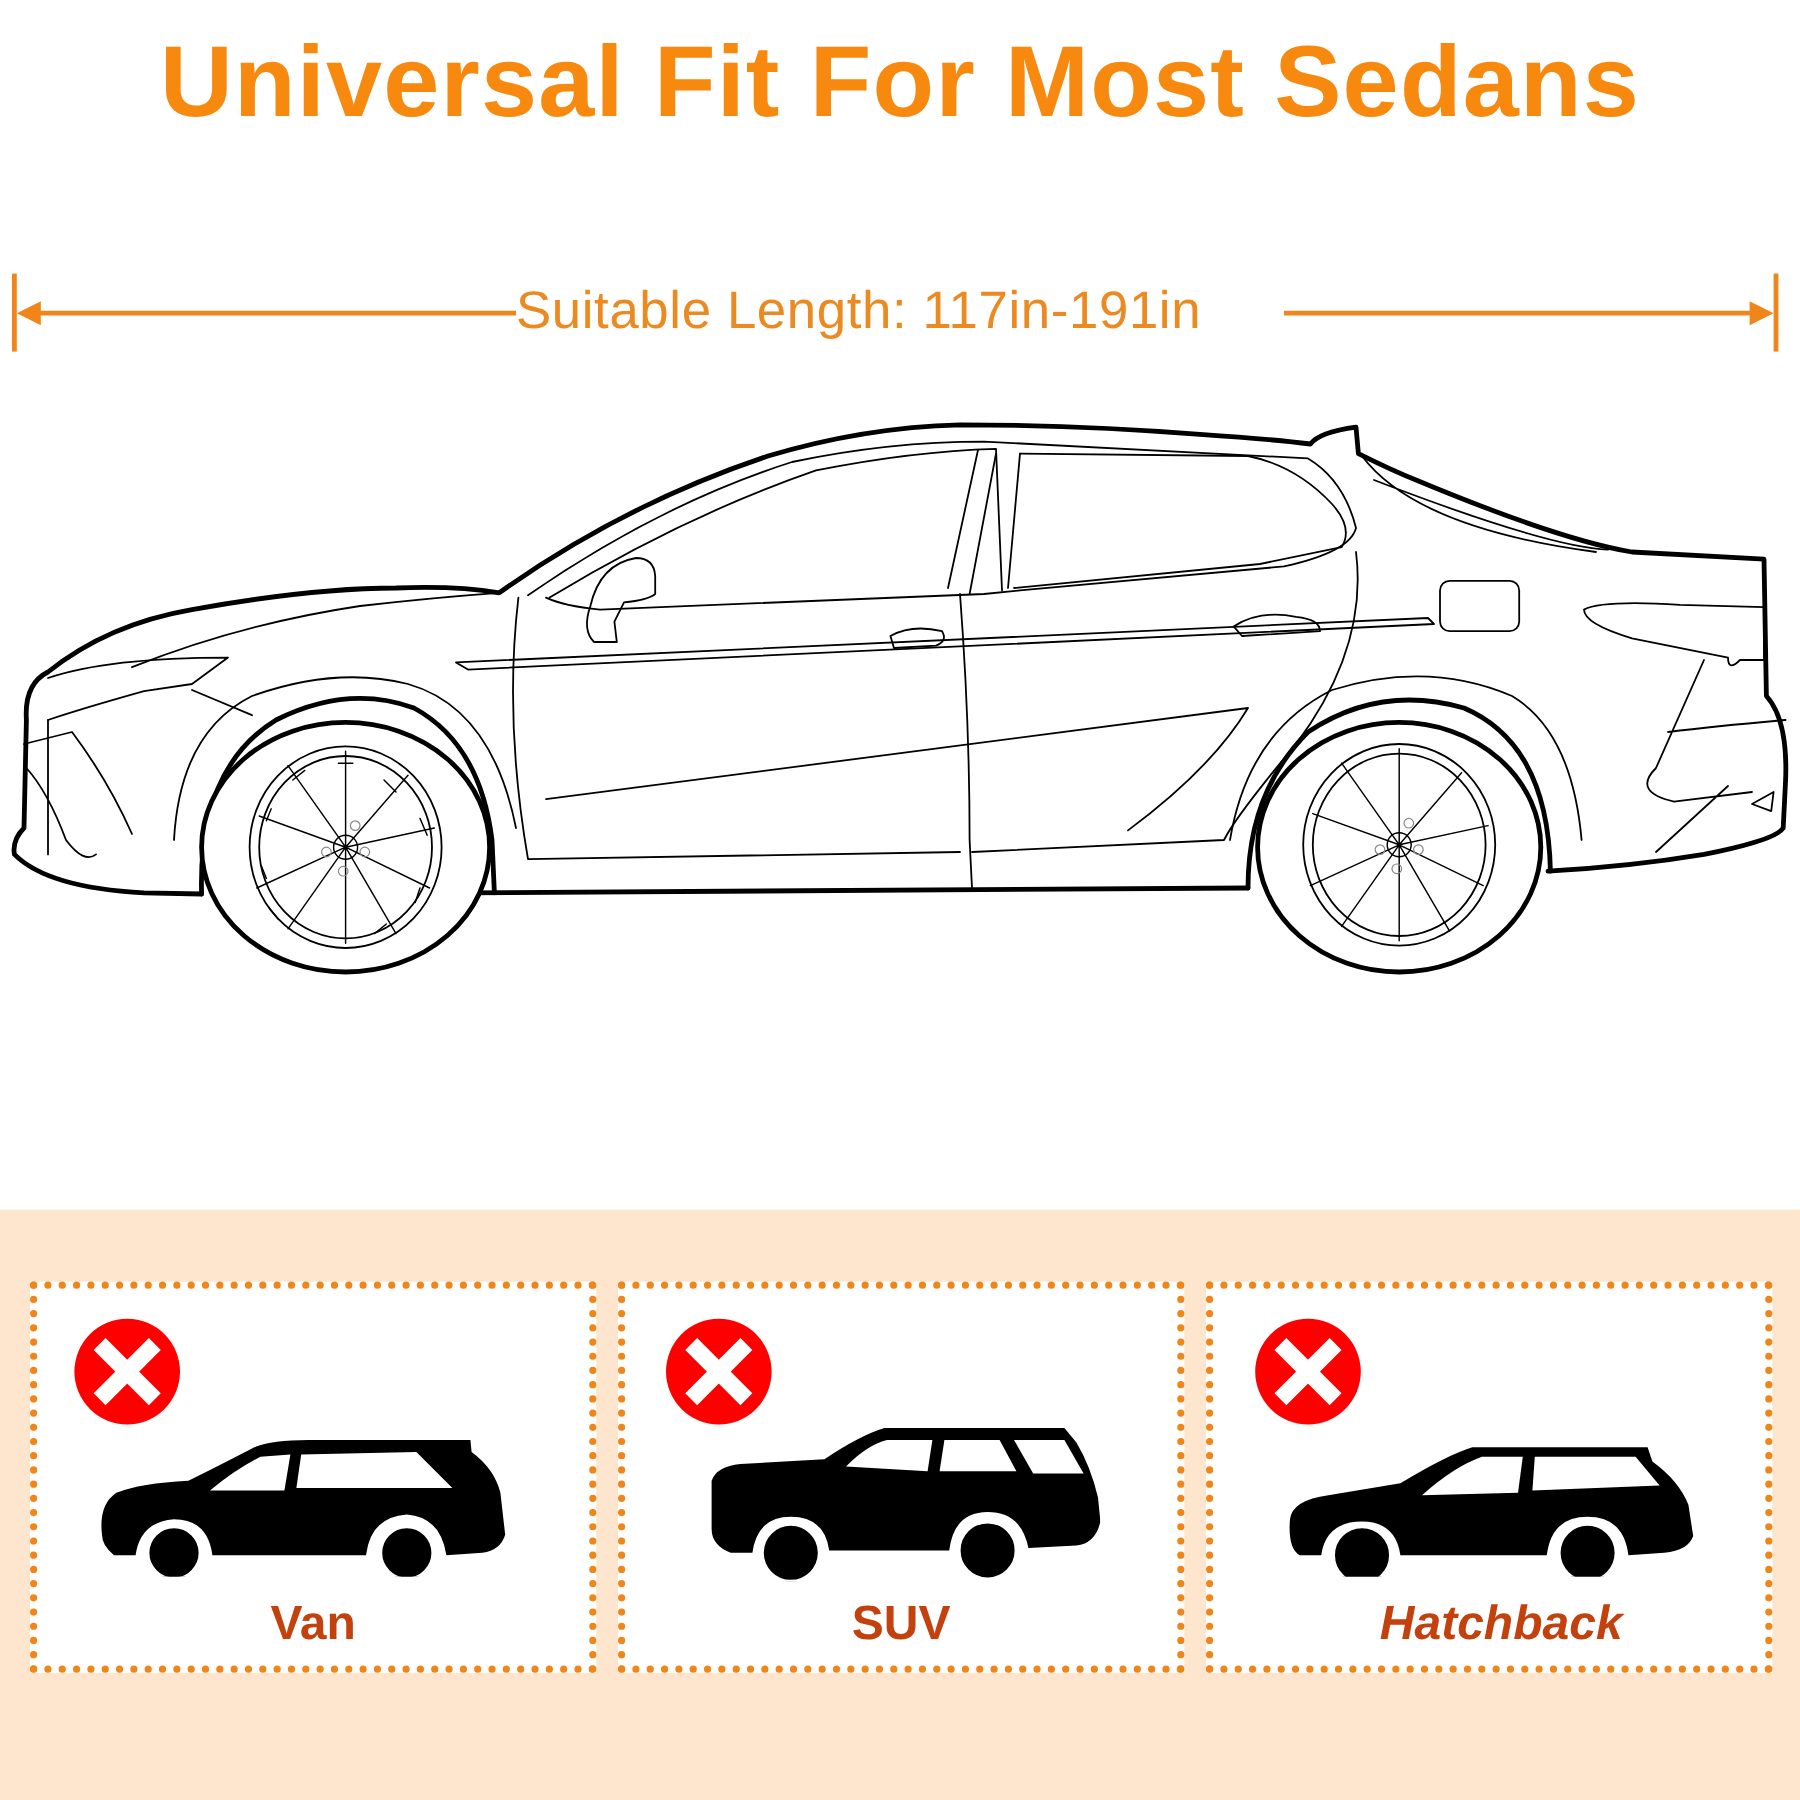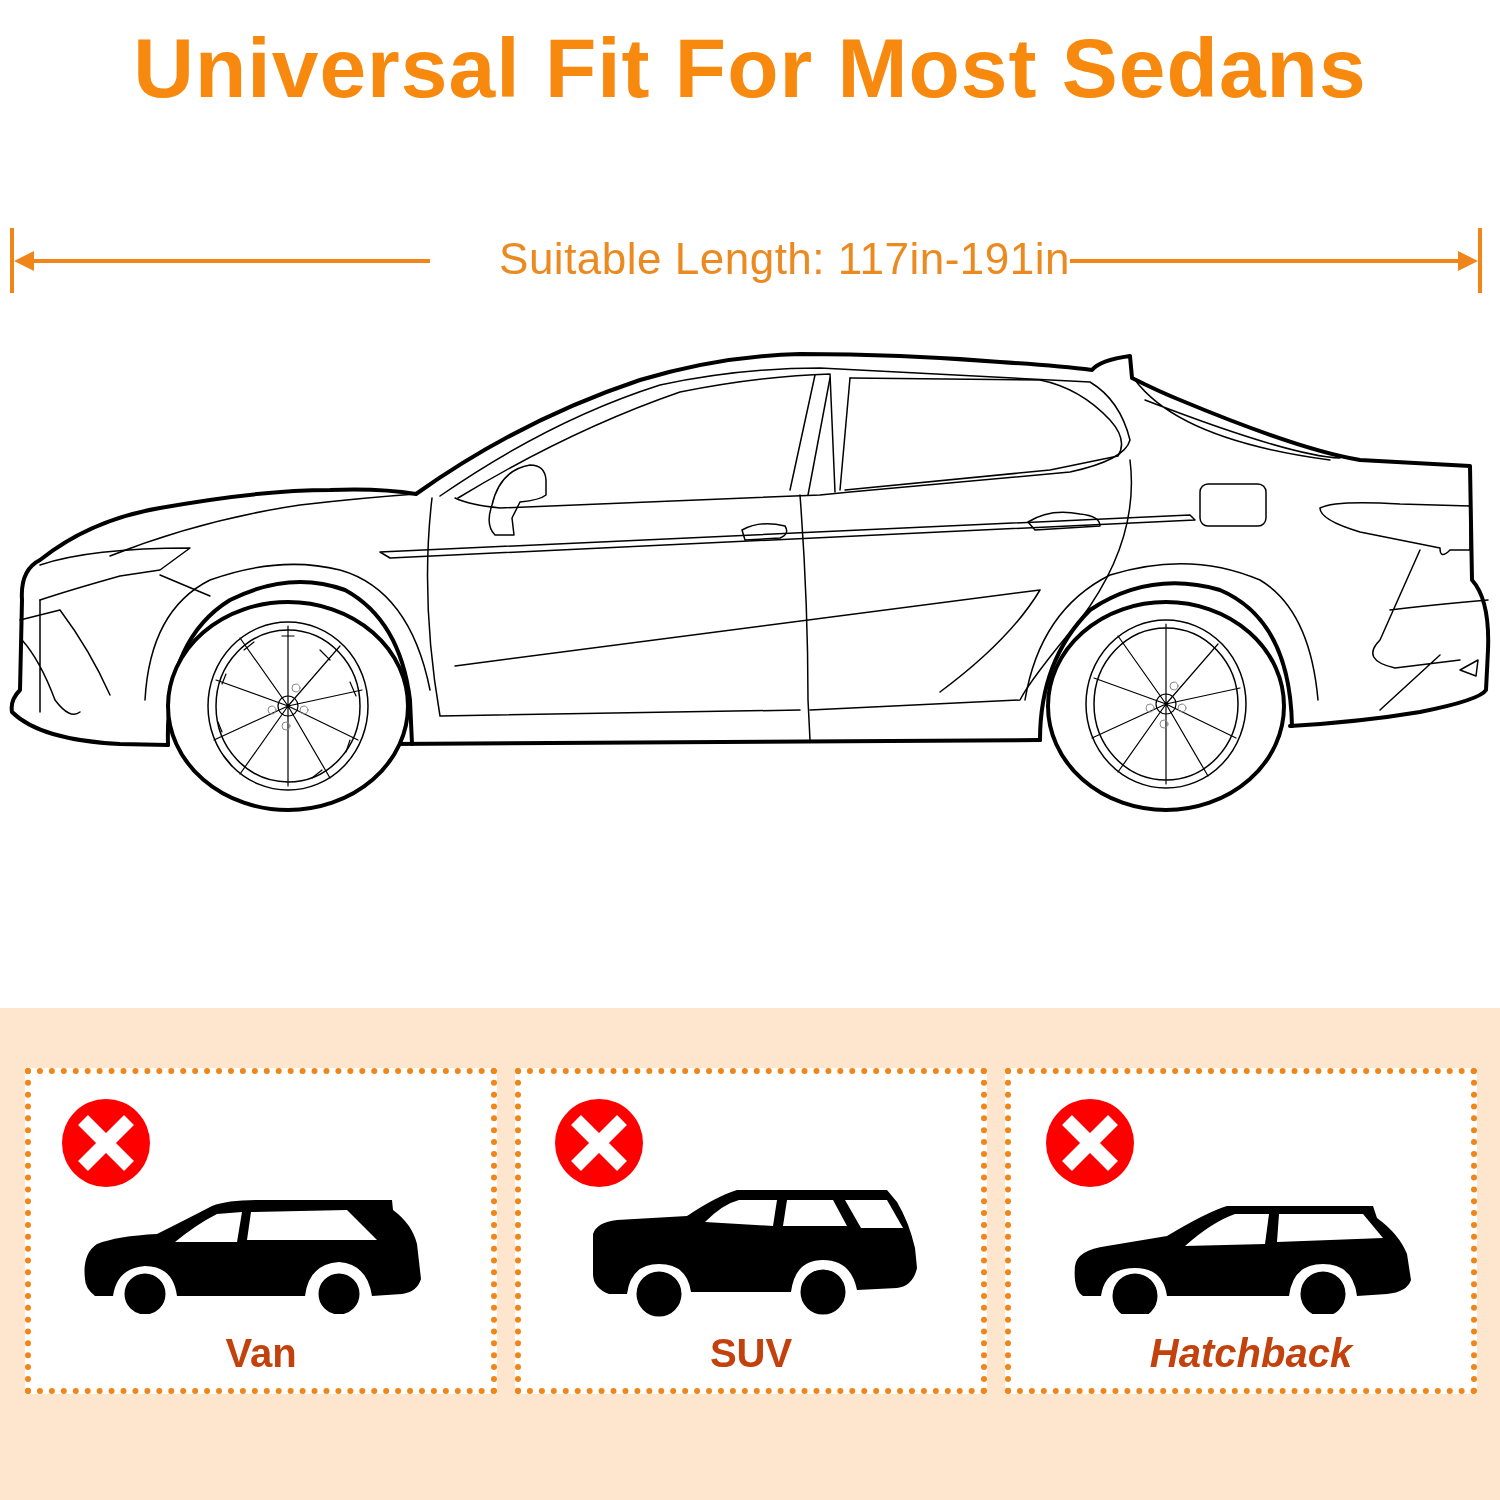--- a/index.html
+++ b/index.html
@@ -1,21 +1,21 @@
 <!DOCTYPE html>
 <html><head>
 <meta charset="utf-8">
 <style>
   html, body { margin:0; padding:0; }
   body { width:1500px; height:1500px; background:#ffffff; position:relative; overflow:hidden;
          font-family:"Liberation Sans", "DejaVu Sans", sans-serif; }
   .title { position:absolute; left:0; top:18px; width:1500px; text-align:center;
            font-size:84px; font-weight:bold; color:#f7890f; letter-spacing:1px; line-height:100px; }
   .dim { position:absolute; left:0; top:225px; width:1500px; height:70px; }
-  .dim-label { position:absolute; left:430px; top:234px; width:640px; text-align:right;
+  .dim-label { position:absolute; left:430px; top:234px; width:640px; text-align:left;
                font-size:44px; color:#ec8a22; background:#ffffff; line-height:50px; letter-spacing:0.5px; }
   .sedan { position:absolute; left:0; top:340px; width:1500px; height:480px; }
   .band { position:absolute; left:0; top:1008px; width:1500px; height:492px; background:#fde5ce; }
   .card { position:absolute; top:1068px; height:326px; background:#ffffff;
           border:6px dotted #f0861a; box-sizing:border-box; }
   .xbadge { position:absolute; width:90px; height:90px; }
   .silhouette { position:absolute; }
   .label { position:absolute; top:1328px; font-size:40px; font-weight:bold; color:#c2410c;
            text-align:center; line-height:50px; }
 </style>

